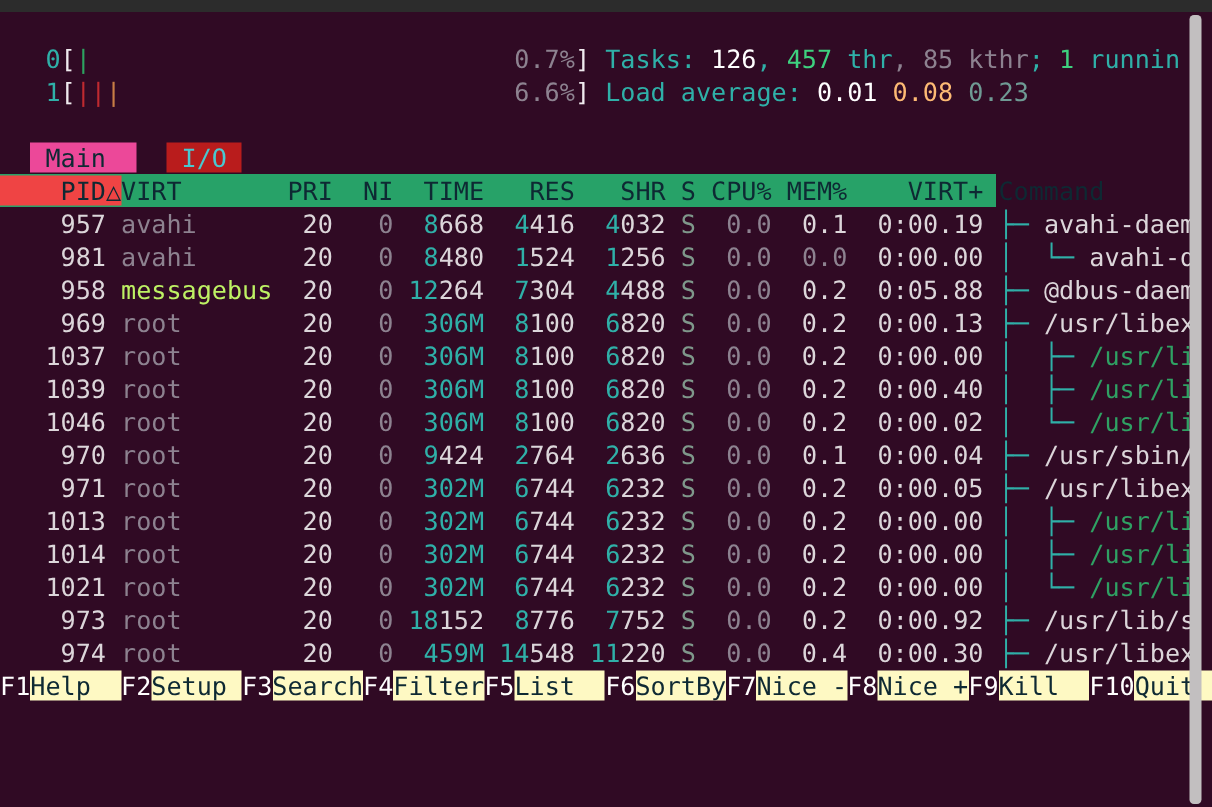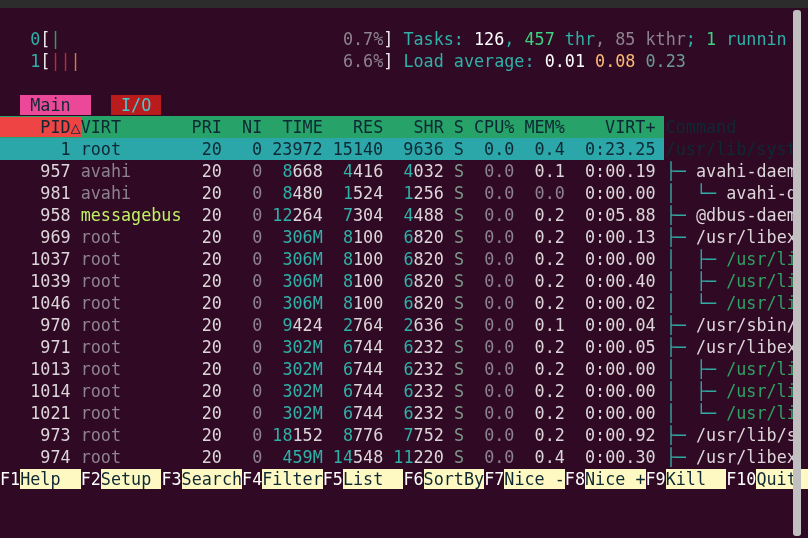--- a/index.html
+++ b/index.html
@@ -47,21 +47,20 @@
 <div id="screen">
   <div class="spacer"></div>
   <div id="meters">
       <div class="ln"><span class="cy">   0</span><span class="br">[</span><span class="bg">|</span><span>                            </span><span class="d">0.7%</span><span class="br">]</span><span> </span><span><span class="cy">Tasks: </span><span class="W">126</span><span class="cy">, </span><span class="gb">457</span><span class="cy"> thr</span><span class="d">, </span><span class="d">85 kthr</span><span class="cy">; </span><span class="gb">1</span><span class="cy"> runnin</span></span></div>
       <div class="ln"><span class="cy">   1</span><span class="br">[</span><span class="brd">||</span><span class="bo">|</span><span>                          </span><span class="d">6.6%</span><span class="br">]</span><span> </span><span><span class="cy">Load average: </span><span class="W">0.01</span><span> </span><span class="ld2">0.08</span><span> </span><span class="ld3">0.23</span></span></div>
     </div>
   <div class="ln" id="blank-line"> </div>
   <div class="ln" id="tabs-line"><span>  </span><span class="tab-active"> Main  </span><span>  </span><span class="tab-io"> I/O </span></div>
   <div class="ln hdr" id="header-line"><span class="hdrpid">    PID△</span><span>VIRT      </span><span> PRI</span><span>  NI</span><span>  TIME</span><span>   RES</span><span>   SHR</span><span> S</span><span> CPU%</span><span> MEM%</span><span>    VIRT+</span><span> Command       </span></div>
   <div id="rows">
-      <div class="ln sel"><span class="dark">      1 root        20   0 23972 15140  9636 S  0.0  0.4  0:23.25 /usr/lib/syst</span></div>
       <div class="ln"><span class="w">    957</span><span> </span><span class="d">avahi     </span><span class="w">  20</span><span class="d">   0</span><span>  </span><span class="t">8</span><span class="w">668</span><span>  </span><span class="t">4</span><span class="w">416</span><span>  </span><span class="t">4</span><span class="w">032</span><span> </span><span class="s">S</span><span class="d">  0.0</span><span class="w">  0.1</span><span class="w">  0:00.19</span><span> </span><span class="tr">├─ </span><span class="w">avahi-daem</span></div>
       <div class="ln"><span class="w">    981</span><span> </span><span class="d">avahi     </span><span class="w">  20</span><span class="d">   0</span><span>  </span><span class="t">8</span><span class="w">480</span><span>  </span><span class="t">1</span><span class="w">524</span><span>  </span><span class="t">1</span><span class="w">256</span><span> </span><span class="s">S</span><span class="d">  0.0</span><span class="d">  0.0</span><span class="w">  0:00.00</span><span> </span><span class="tr">│  └─ </span><span class="w">avahi-d</span></div>
       <div class="ln"><span class="w">    958</span><span> </span><span class="p">messagebus</span><span class="w">  20</span><span class="d">   0</span><span> </span><span class="t">12</span><span class="w">264</span><span>  </span><span class="t">7</span><span class="w">304</span><span>  </span><span class="t">4</span><span class="w">488</span><span> </span><span class="s">S</span><span class="d">  0.0</span><span class="w">  0.2</span><span class="w">  0:05.88</span><span> </span><span class="tr">├─ </span><span class="w">@dbus-daem</span></div>
       <div class="ln"><span class="w">    969</span><span> </span><span class="d">root      </span><span class="w">  20</span><span class="d">   0</span><span>  </span><span class="t">306M</span><span>  </span><span class="t">8</span><span class="w">100</span><span>  </span><span class="t">6</span><span class="w">820</span><span> </span><span class="s">S</span><span class="d">  0.0</span><span class="w">  0.2</span><span class="w">  0:00.13</span><span> </span><span class="tr">├─ </span><span class="w">/usr/libex</span></div>
       <div class="ln"><span class="w">   1037</span><span> </span><span class="d">root      </span><span class="w">  20</span><span class="d">   0</span><span>  </span><span class="t">306M</span><span>  </span><span class="t">8</span><span class="w">100</span><span>  </span><span class="t">6</span><span class="w">820</span><span> </span><span class="s">S</span><span class="d">  0.0</span><span class="w">  0.2</span><span class="w">  0:00.00</span><span> </span><span class="tr">│  ├─ </span><span class="g">/usr/li</span></div>
       <div class="ln"><span class="w">   1039</span><span> </span><span class="d">root      </span><span class="w">  20</span><span class="d">   0</span><span>  </span><span class="t">306M</span><span>  </span><span class="t">8</span><span class="w">100</span><span>  </span><span class="t">6</span><span class="w">820</span><span> </span><span class="s">S</span><span class="d">  0.0</span><span class="w">  0.2</span><span class="w">  0:00.40</span><span> </span><span class="tr">│  ├─ </span><span class="g">/usr/li</span></div>
       <div class="ln"><span class="w">   1046</span><span> </span><span class="d">root      </span><span class="w">  20</span><span class="d">   0</span><span>  </span><span class="t">306M</span><span>  </span><span class="t">8</span><span class="w">100</span><span>  </span><span class="t">6</span><span class="w">820</span><span> </span><span class="s">S</span><span class="d">  0.0</span><span class="w">  0.2</span><span class="w">  0:00.02</span><span> </span><span class="tr">│  └─ </span><span class="g">/usr/li</span></div>
       <div class="ln"><span class="w">    970</span><span> </span><span class="d">root      </span><span class="w">  20</span><span class="d">   0</span><span>  </span><span class="t">9</span><span class="w">424</span><span>  </span><span class="t">2</span><span class="w">764</span><span>  </span><span class="t">2</span><span class="w">636</span><span> </span><span class="s">S</span><span class="d">  0.0</span><span class="w">  0.1</span><span class="w">  0:00.04</span><span> </span><span class="tr">├─ </span><span class="w">/usr/sbin/</span></div>
       <div class="ln"><span class="w">    971</span><span> </span><span class="d">root      </span><span class="w">  20</span><span class="d">   0</span><span>  </span><span class="t">302M</span><span>  </span><span class="t">6</span><span class="w">744</span><span>  </span><span class="t">6</span><span class="w">232</span><span> </span><span class="s">S</span><span class="d">  0.0</span><span class="w">  0.2</span><span class="w">  0:00.05</span><span> </span><span class="tr">├─ </span><span class="w">/usr/libex</span></div>
       <div class="ln"><span class="w">   1013</span><span> </span><span class="d">root      </span><span class="w">  20</span><span class="d">   0</span><span>  </span><span class="t">302M</span><span>  </span><span class="t">6</span><span class="w">744</span><span>  </span><span class="t">6</span><span class="w">232</span><span> </span><span class="s">S</span><span class="d">  0.0</span><span class="w">  0.2</span><span class="w">  0:00.00</span><span> </span><span class="tr">│  ├─ </span><span class="g">/usr/li</span></div>

